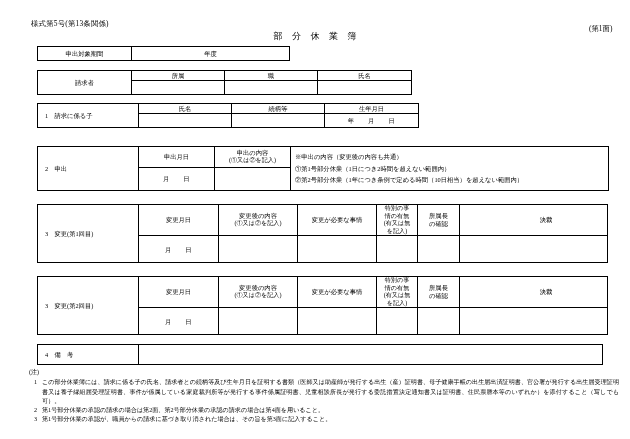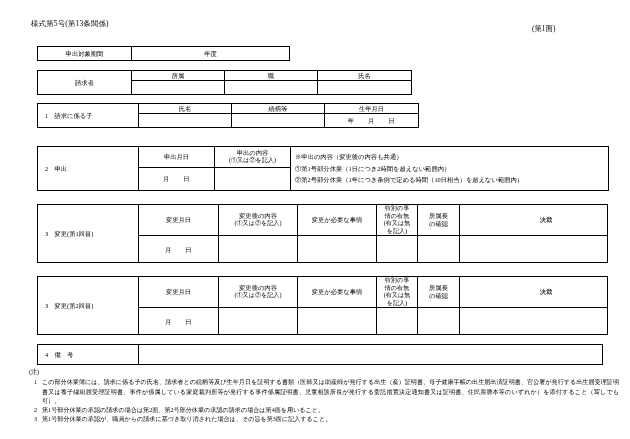--- a/index.html
+++ b/index.html
@@ -27,21 +27,21 @@
   .form-no {
     position: absolute;
     left: 31px;
     top: 19px;
     font-size: 7.4px;
     letter-spacing: 0.2px;
     white-space: nowrap;
   }
   .page-no {
     position: absolute;
-    left: 532px;
+    left: 589px;
     top: 24px;
     font-size: 7.4px;
     white-space: nowrap;
   }
   .doc-title {
     position: absolute;
     left: 0;
     top: 30px;
     width: 630px;
     text-align: center;
@@ -119,20 +119,21 @@
     text-justify: inter-character;
   }
 </style>
 </head>
 <body>
 
 <div class="page">
 
   <div class="form-no">様式第5号(第13条関係)</div>
   <div class="page-no">(第1面)</div>
+  <div class="doc-title">部 分 休 業 簿</div>
 
   <table class="tbl outer" style="left:37px; top:46px; width:250px;">
     <tbody>
         <tr>
       <td style="width:93px; height:13px;">申出対象期間</td>
       <td style="width:157px;">年度</td>
     </tr>
   </tbody>
     </table>
 

